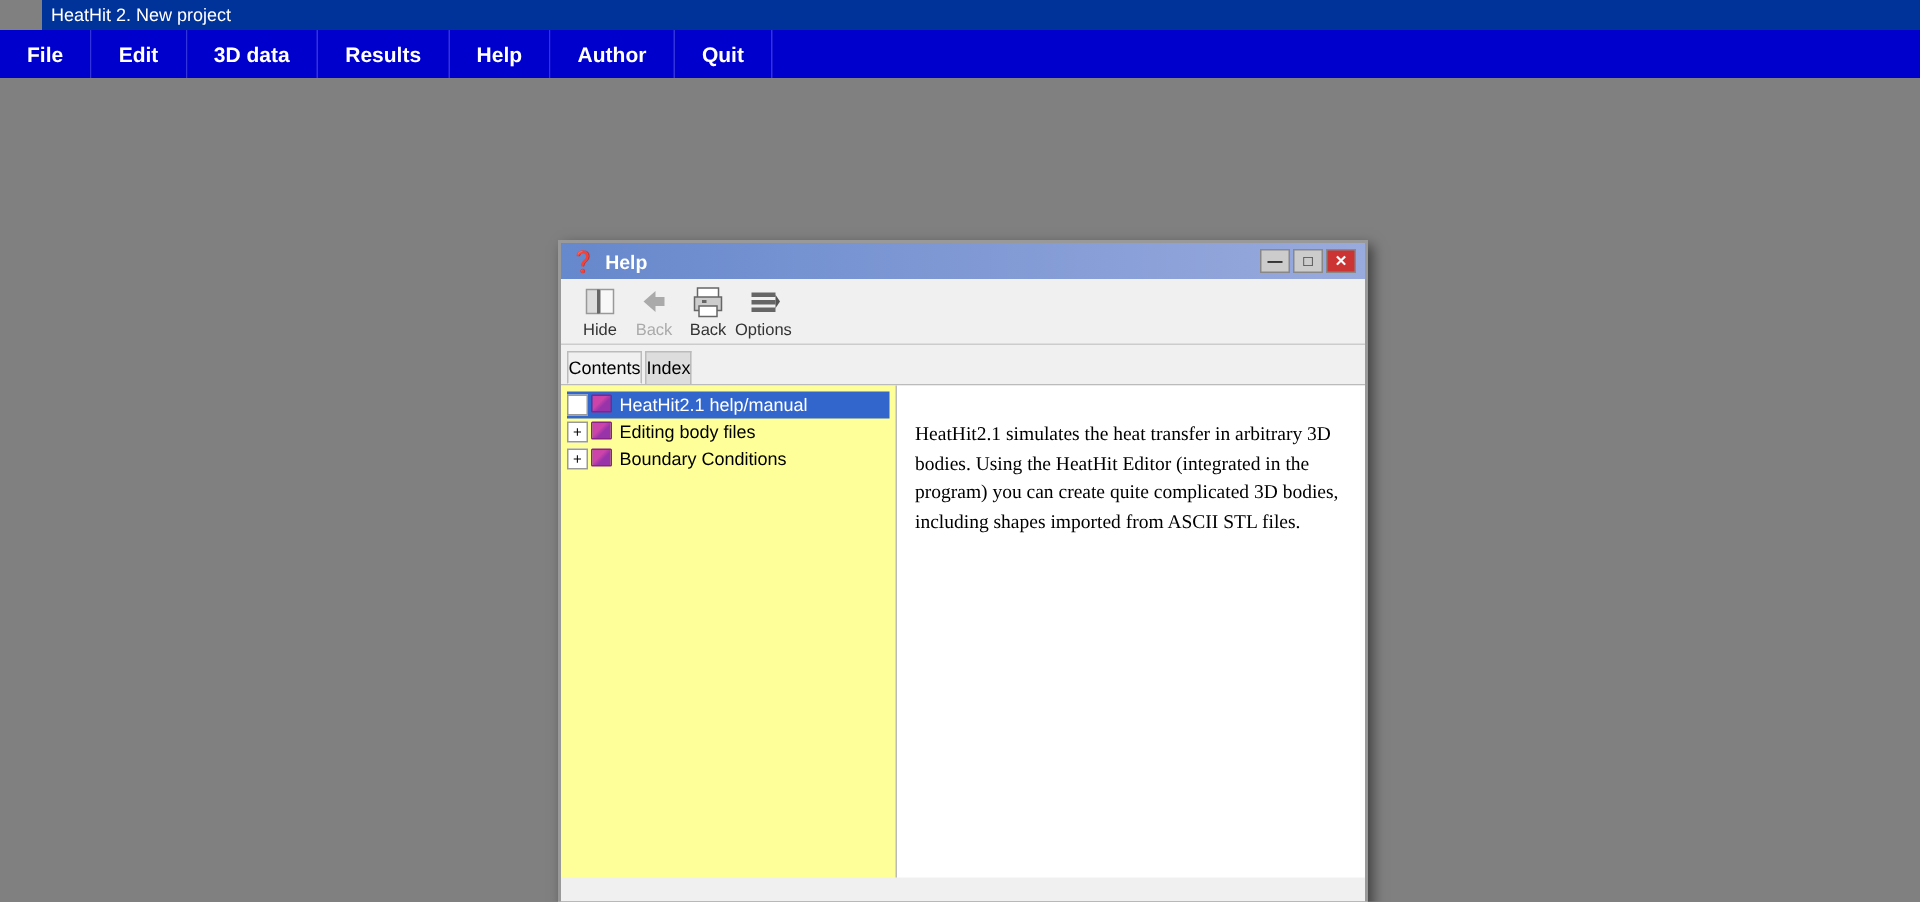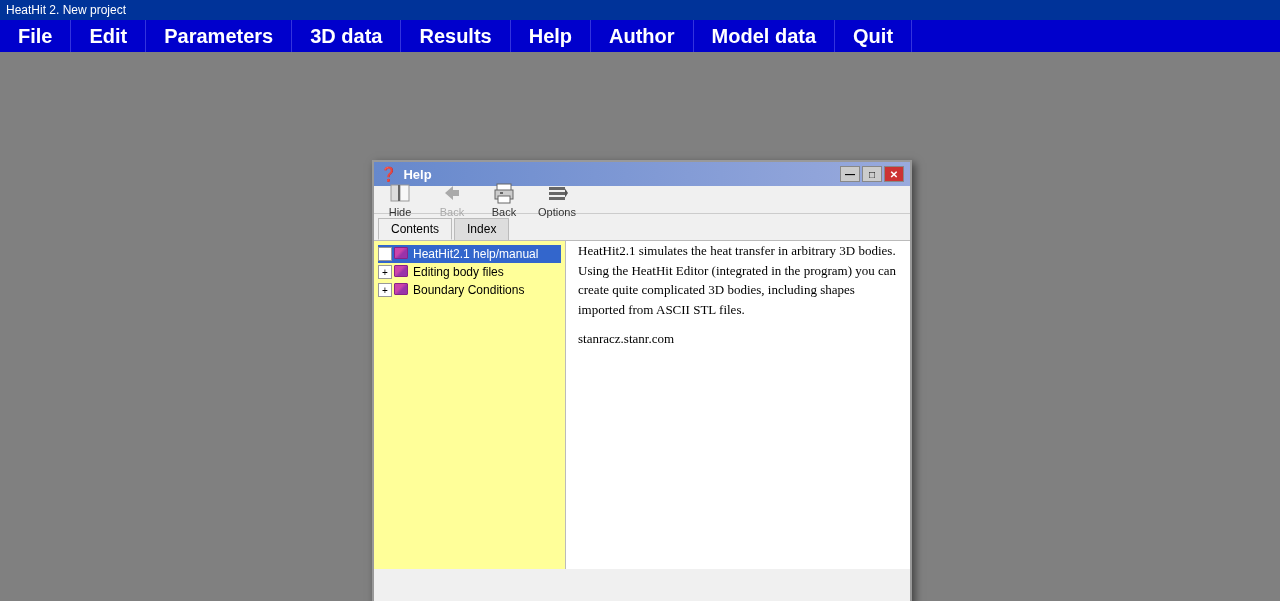--- a/index.html
+++ b/index.html
@@ -14,31 +14,32 @@
 
     
     #title-bar {
       background: #003399;
       color: white;
       font-size: 12px;
       padding: 2px 6px;
       height: 20px;
       display: flex;
       align-items: center;
+      margin-left: 28px;
     }
 
     
     #menu-bar {
       display: flex;
       background: #0000cc;
       height: 32px;
     }
     .menu-item {
       color: white;
-      font-size: 20px;
+      font-size: 14px;
       font-weight: bold;
       padding: 0 18px;
       display: flex;
       align-items: center;
       cursor: pointer;
       background: #0000cc;
       border-right: 1px solid #3333dd;
     }
 
     
@@ -95,26 +96,25 @@
       color: black;
     }
     .dialog-btn-close {
       background: #cc3333;
       color: white;
     }
 
     
     #dialog-toolbar {
       background: #f0f0f0;
-      height: 28px;
+      height: 44px;
       border-bottom: 1px solid #ccc;
       display: flex;
       align-items: center;
       padding: 0 8px;
-      gap: 16px;
     }
     .toolbar-btn {
       display: flex;
       flex-direction: column;
       align-items: center;
       cursor: pointer;
       font-size: 11px;
       color: #333;
       gap: 2px;
       min-width: 36px;
@@ -133,21 +133,21 @@
     }
 
     
     #tab-strip {
       background: #f0f0f0;
       display: flex;
       border-bottom: 1px solid #bbb;
       padding: 4px 4px 0 4px;
     }
     .tab {
-      padding: 3px 12px;
+      padding: 3px 0;
       font-size: 12px;
       cursor: pointer;
       border: 1px solid #bbb;
       border-bottom: none;
       background: #ddd;
       margin-right: 2px;
     }
     .tab.active {
       background: #f0f0f0;
       border-bottom: 1px solid #f0f0f0;
@@ -155,21 +155,21 @@
     }
 
     
     #dialog-body {
       display: flex;
       height: calc(100% - 113px);
     }
 
     
     #tree-panel {
-      width: 192px;
+      width: 224px;
       background: #ffff99;
       border-right: 1px solid #bbb;
       overflow-y: auto;
       padding: 4px;
     }
 
     .tree-item {
       display: flex;
       align-items: center;
       padding: 2px 0;
@@ -207,21 +207,21 @@
       background: linear-gradient(135deg, #cc44aa 40%, #9933aa 60%);
       border: 1px solid #882288;
       border-radius: 1px;
     }
 
     
     #content-panel {
       flex: 1;
       background: white;
       overflow-y: auto;
-      padding: 0 12px;
+      padding: 22px 12px;
       font-size: 13px;
       line-height: 1.5;
       font-family: Georgia, serif;
     }
 
     
     #content-panel::-webkit-scrollbar {
       width: 14px;
     }
     #content-panel::-webkit-scrollbar-track {
@@ -236,26 +236,24 @@
 </head>
 <body>
 
 <div id="title-bar">
   <span>HeatHit 2.  New project</span>
 </div>
 
 <div id="menu-bar">
   <div class="menu-item">File</div>
   <div class="menu-item">Edit</div>
-  <div class="menu-item">Parameters</div>
   <div class="menu-item">3D data</div>
   <div class="menu-item">Results</div>
   <div class="menu-item">Help</div>
   <div class="menu-item">Author</div>
-  <div class="menu-item">Model data</div>
   <div class="menu-item">Quit</div>
 </div>
 
 <div id="main-area">
 
   <div id="help-dialog">
 
     <div id="dialog-titlebar">
       <div id="dialog-titlebar-left">
         <span style="font-size:14px;">❓</span>
@@ -341,19 +339,18 @@
           <div class="tree-icon">
             <span class="book-icon"></span>
           </div>
           <span>Boundary Conditions</span>
         </div>
 
       </div>
 
       <div id="content-panel">
         <p style="margin-bottom:10px;">HeatHit2.1 simulates the heat transfer in arbitrary 3D bodies. Using the HeatHit Editor (integrated in the program) you can create quite complicated 3D bodies, including shapes imported from ASCII STL files.</p>
-        <p>stanracz.stanr.com</p>
       </div>
 
     </div>
   </div>
 
 </div>
 
 </body></html>

